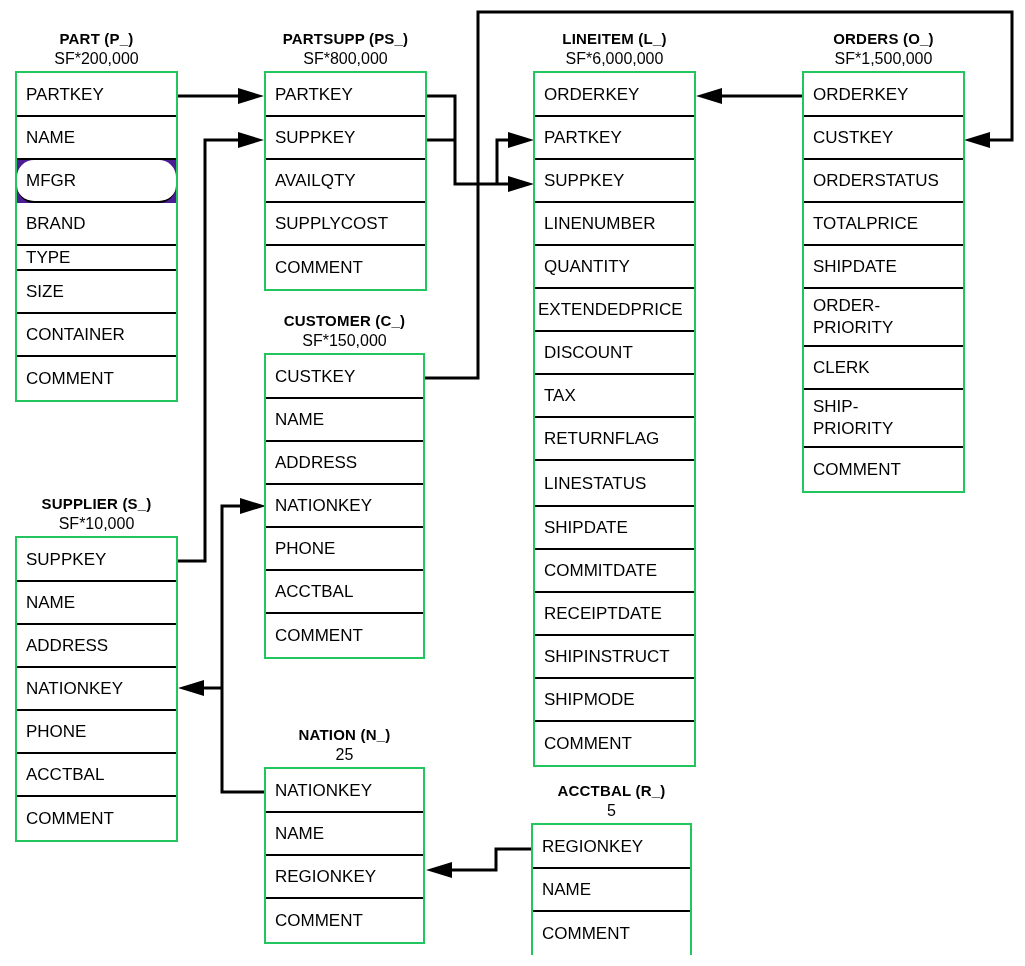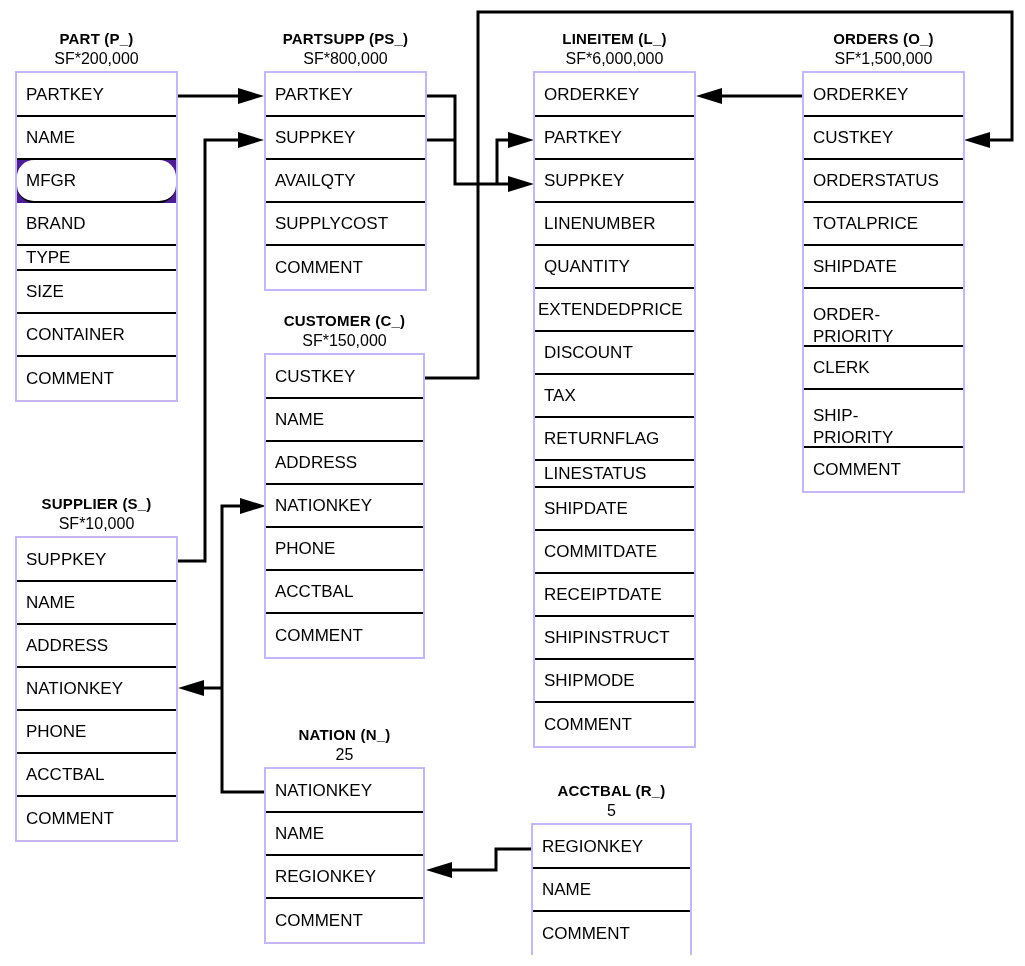--- a/index.html
+++ b/index.html
@@ -8,31 +8,31 @@
 
   .table-group{position:absolute;}
   .tbl-title{
     font-size:15px;font-weight:bold;text-align:center;
     letter-spacing:0.2px;line-height:21px;white-space:nowrap;
   }
   .tbl-card{
     font-size:16px;font-weight:normal;text-align:center;
     line-height:19px;white-space:nowrap;
   }
-  .tbl-box{position:relative;border:2px solid #c4b5fd;box-sizing:border-box;background:#4c1d95;}
+  .tbl-box{position:relative;border:2px solid #22c55e;box-sizing:border-box;background:#4c1d95;}
   .tbl-box.clipped{border-bottom:none;}
   .row{
     border-bottom:2px solid #000;box-sizing:border-box;
     display:flex;align-items:center;
     font-size:17px;line-height:19px;
     padding-left:9px;white-space:nowrap;background:#fff;
   }
   .row:last-child{border-bottom:none;}
   .row.two-line{
-    display:block;padding-top:15px;
+    display:block;padding-top:6px;
   }
   .row.two-line span{display:block;line-height:22px;}
   .row.overflow{overflow:visible;}
 
   svg.links{position:absolute;left:0;top:0;width:1025px;height:966px;overflow:visible;pointer-events:none;}
   svg.links path, svg.links line{fill:none;stroke:#000;stroke-width:3;}
   svg.links polygon{fill:#000;stroke:none;}
 </style>
 </head>
 <body>
@@ -117,21 +117,21 @@
     <div class="tbl-box" style="margin-top:3px;">
       <div class="row" style="height:44px;">ORDERKEY</div>
       <div class="row" style="height:43px;">PARTKEY</div>
       <div class="row" style="height:43px;">SUPPKEY</div>
       <div class="row" style="height:43px;">LINENUMBER</div>
       <div class="row" style="height:43px;">QUANTITY</div>
       <div class="row overflow" style="height:43px;padding-left:3px;">EXTENDEDPRICE</div>
       <div class="row" style="height:43px;">DISCOUNT</div>
       <div class="row" style="height:43px;">TAX</div>
       <div class="row" style="height:43px;">RETURNFLAG</div>
-      <div class="row" style="height:27px;">LINESTATUS</div>
+      <div class="row" style="height:46px;">LINESTATUS</div>
       <div class="row" style="height:43px;">SHIPDATE</div>
       <div class="row" style="height:43px;">COMMITDATE</div>
       <div class="row" style="height:43px;">RECEIPTDATE</div>
       <div class="row" style="height:43px;">SHIPINSTRUCT</div>
       <div class="row" style="height:43px;">SHIPMODE</div>
       <div class="row" style="height:43px;">COMMENT</div>
     </div>
   </div>
 
   <div class="table-group" style="left:802px;top:28px;width:163px;">

